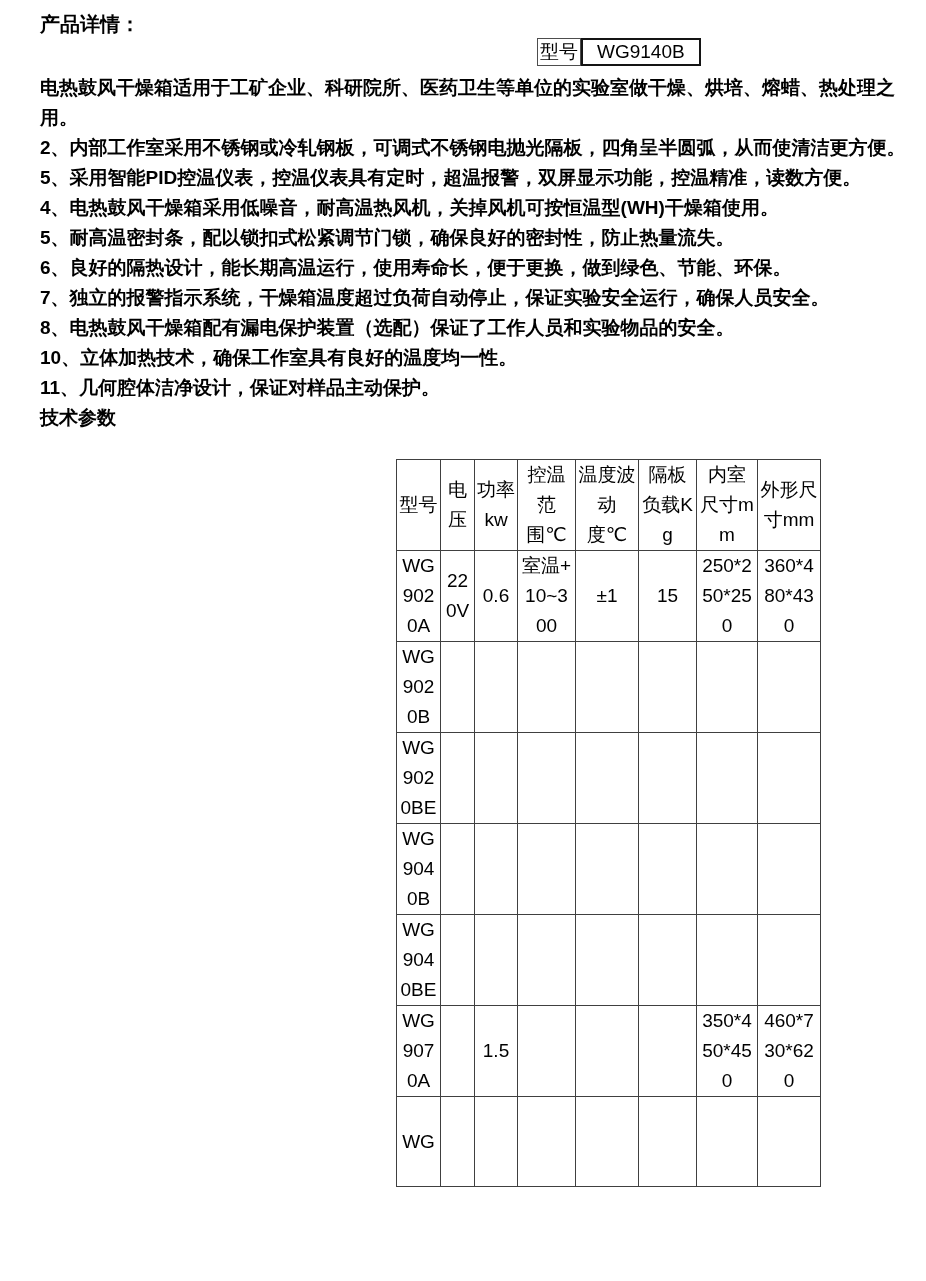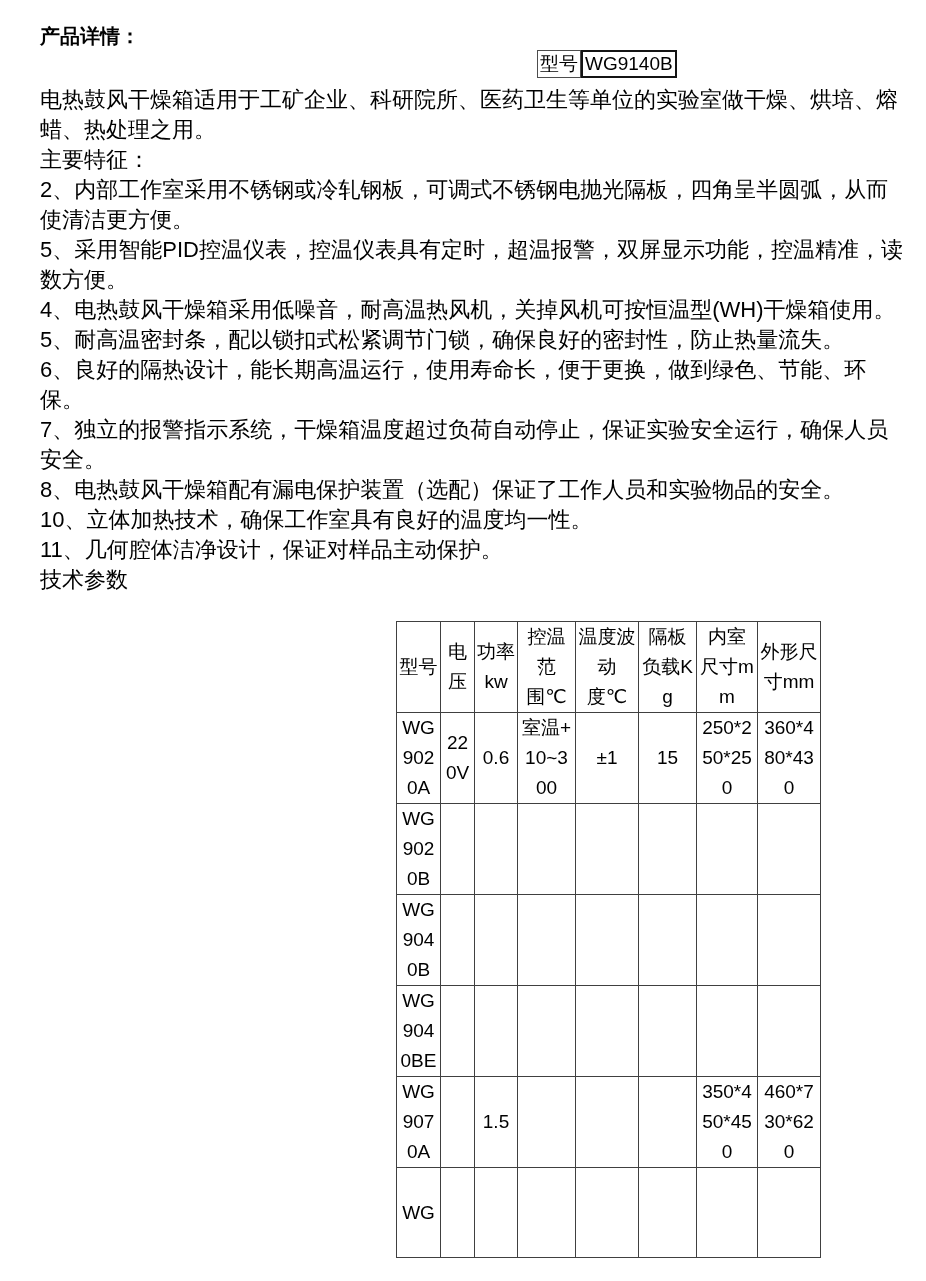--- a/index.html
+++ b/index.html
@@ -3,33 +3,33 @@
 <meta charset="utf-8">
 <style>
   html, body { margin: 0; padding: 0; }
   body {
     width: 926px; height: 1281px; overflow: hidden;
     background: #ffffff; color: #000000;
     font-family: "Liberation Sans", "DejaVu Sans", sans-serif;
   }
   .page { padding: 0 16px 0 40px; }
   .title {
-    margin-top: 24px; font-size: 20px; line-height: 24px; font-weight: 700;
+    margin-top: 12px; font-size: 20px; line-height: 24px; font-weight: 700;
   }
   .model-row {
     display: flex; width: max-content; margin-left: 497px; margin-top: 2px;
     align-items: stretch;
   }
   .model-label {
     font-size: 19px; line-height: 26px; border: 1px solid #4d4d4d; padding: 0 2px;
   }
   .model-value {
-    font-size: 19px; line-height: 24px; border: 2px solid #141414; padding: 0 2px;
+    font-size: 19px; line-height: 24px; border: 2px solid #141414; padding: 0 14px;
   }
-  .textline { font-size: 22px; line-height: 30px; }
+  .textline { font-size: 19px; line-height: 30px; font-weight: bold; }
   .intro { margin-top: 7px; }
   .spec-table {
     border-collapse: collapse; table-layout: fixed; width: 424px;
     margin: 26px 0 0 356px;
   }
   .spec-table th, .spec-table td {
     border: 1px solid #404040; font-size: 19px; font-weight: 400;
     line-height: 30px; text-align: center; vertical-align: middle;
     padding: 0 2px; word-break: break-all;
   }
@@ -41,21 +41,20 @@
 <div class="page">
 
   <div class="title">产品详情：</div>
 
   <div class="model-row">
     <span class="model-label">型号</span>
     <span class="model-value">WG9140B</span>
   </div>
 
   <div class="textline intro">电热鼓风干燥箱适用于工矿企业、科研院所、医药卫生等单位的实验室做干燥、烘培、熔蜡、热处理之用。</div>
-  <div class="textline">主要特征：</div>
 
   <div class="textline">2、内部工作室采用不锈钢或冷轧钢板，可调式不锈钢电抛光隔板，四角呈半圆弧，从而使清洁更方便。</div>
   <div class="textline">5、采用智能PID控温仪表，控温仪表具有定时，超温报警，双屏显示功能，控温精准，读数方便。</div>
   <div class="textline">4、电热鼓风干燥箱采用低噪音，耐高温热风机，关掉风机可按恒温型(WH)干燥箱使用。</div>
   <div class="textline">5、耐高温密封条，配以锁扣式松紧调节门锁，确保良好的密封性，防止热量流失。</div>
   <div class="textline">6、良好的隔热设计，能长期高温运行，使用寿命长，便于更换，做到绿色、节能、环保。</div>
   <div class="textline">7、独立的报警指示系统，干燥箱温度超过负荷自动停止，保证实验安全运行，确保人员安全。</div>
   <div class="textline">8、电热鼓风干燥箱配有漏电保护装置（选配）保证了工作人员和实验物品的安全。</div>
   <div class="textline">10、立体加热技术，确保工作室具有良好的温度均一性。</div>
   <div class="textline">11、几何腔体洁净设计，保证对样品主动保护。</div>
@@ -98,20 +97,30 @@
       <td>WG9020B</td>
       <td></td>
       <td></td>
       <td></td>
       <td></td>
       <td></td>
       <td></td>
       <td></td>
     </tr>
     <tr>
+      <td>WG9020BE</td>
+      <td></td>
+      <td></td>
+      <td></td>
+      <td></td>
+      <td></td>
+      <td></td>
+      <td></td>
+    </tr>
+    <tr>
       <td>WG9040B</td>
       <td></td>
       <td></td>
       <td></td>
       <td></td>
       <td></td>
       <td></td>
       <td></td>
     </tr>
     <tr>

